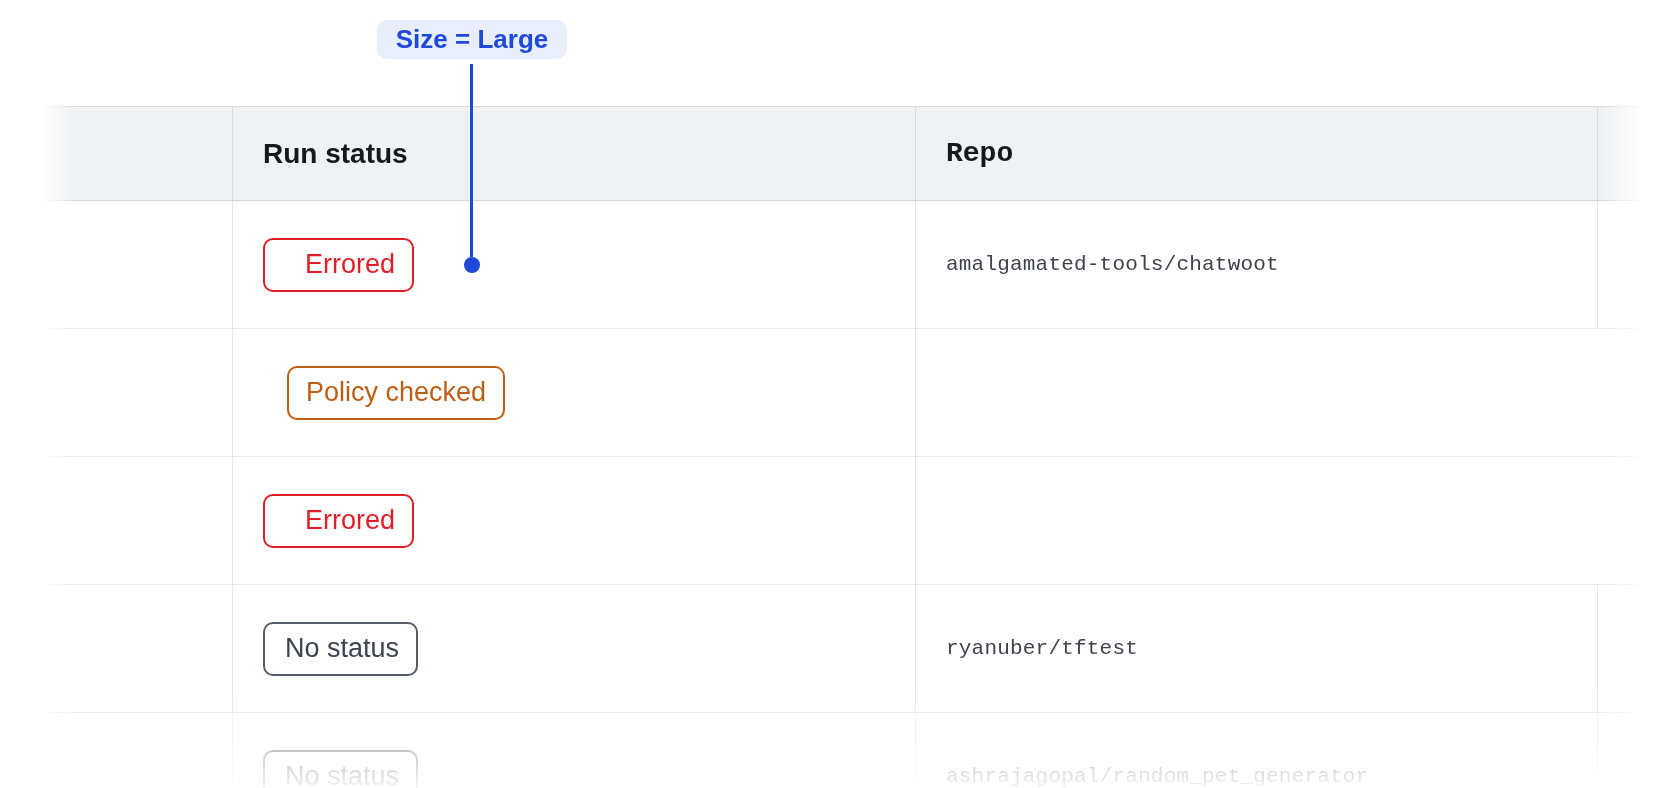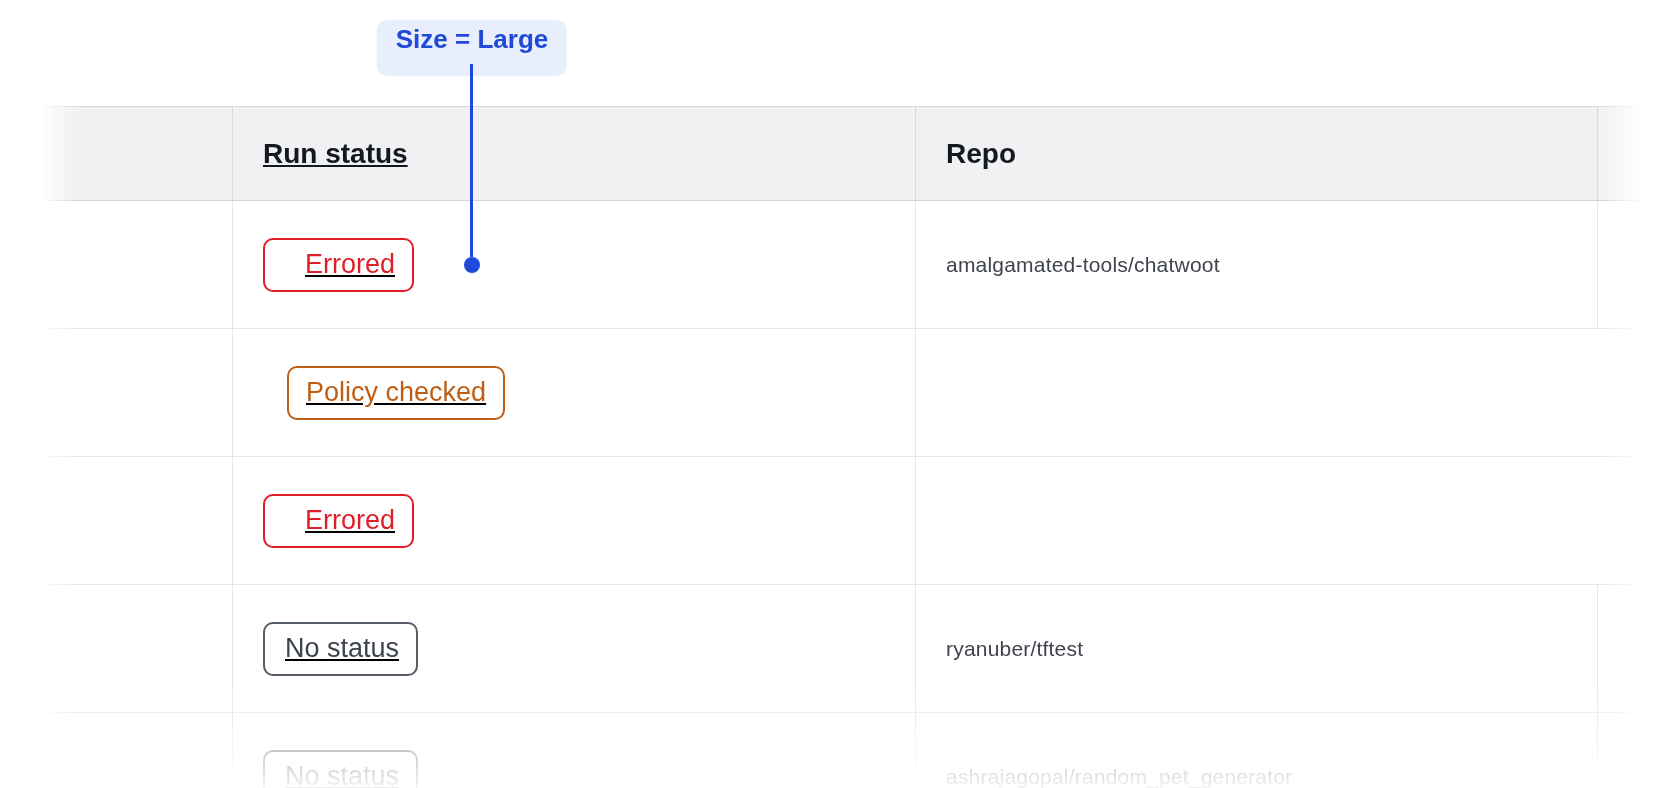--- a/index.html
+++ b/index.html
@@ -12,22 +12,22 @@
   .thead { display:flex; height:95px; background:#eff1f3;
            border-top:1px solid #d7d9dd; border-bottom:1px solid #d2d5da; }
   .thead .th { display:flex; align-items:center; padding-left:30px;
                font-size:28px; font-weight:700; color:#15181d;
                border-right:1px solid #d7d9dd; }
   .thead .th:last-child { border-right:none; }
   .tr { display:flex; height:128px; background:#fff; border-bottom:1px solid #e6e7ea; }
   .td { display:flex; align-items:center; padding-left:30px; border-right:1px solid #e3e5e9; }
   .td:last-child { border-right:none; }
   .col1 { width:191px; padding-left:0; }
-  .col2 { width:683px;text-decoration:underline; }
-  .col3 { width:682px; }
+  .col2 { width:683px; }
+  .col3 { width:682px;font-family:Liberation Mono, monospace; }
   .col4 { width:160px; padding-left:0; }
 
   .repo { font-size:21px; color:#3e434d; letter-spacing:0.2px; }
 
   .badge { display:inline-block; font-size:27px; font-weight:500; line-height:1;
            padding:11px 17px 12px; border:2px solid; border-radius:10px; background:#fff;
            white-space:nowrap; }
   .badge.errored  { color:#e01e25; border-color:#e01e25;padding-left:40px; }
   .badge.policy   { color:#bf5d12; border-color:#bf5d12;margin-left:24px; }
   .badge.nostatus { color:#3d4450; border-color:#555d6a;padding-left:20px; }
@@ -40,21 +40,21 @@
                  background:linear-gradient(to right, rgba(255,255,255,0), #ffffff 60%); }
   .fade-bottom { left:0; bottom:0; width:1672px; height:104px;
                  background:linear-gradient(to bottom, rgba(255,255,255,0) 0%,
                              rgba(255,255,255,0.32) 32%, rgba(255,255,255,0.72) 70%,
                              rgba(255,255,255,0.93) 100%); }
 
   
   .anno { position:absolute; z-index:6; }
   .anno-label { left:472px; top:20px; transform:translateX(-50%);
                 background:#e8eefb; color:#1e49d9; font-size:26px; font-weight:600;
-                line-height:1; padding:6px 19px 24px; border-radius:10px; white-space:nowrap; }
+                line-height:1; padding:6px 19px 7px; border-radius:10px; white-space:nowrap; }
   .anno-line  { left:470px; top:64px; width:3px; height:193px; background:#1e49d9; }
   .anno-dot   { left:464px; top:257px; width:16px; height:16px; border-radius:50%;
                 background:#1e49d9; }
 </style>
 </head>
 <body>
 
 <div class="canvas">
 
   <div class="table">

